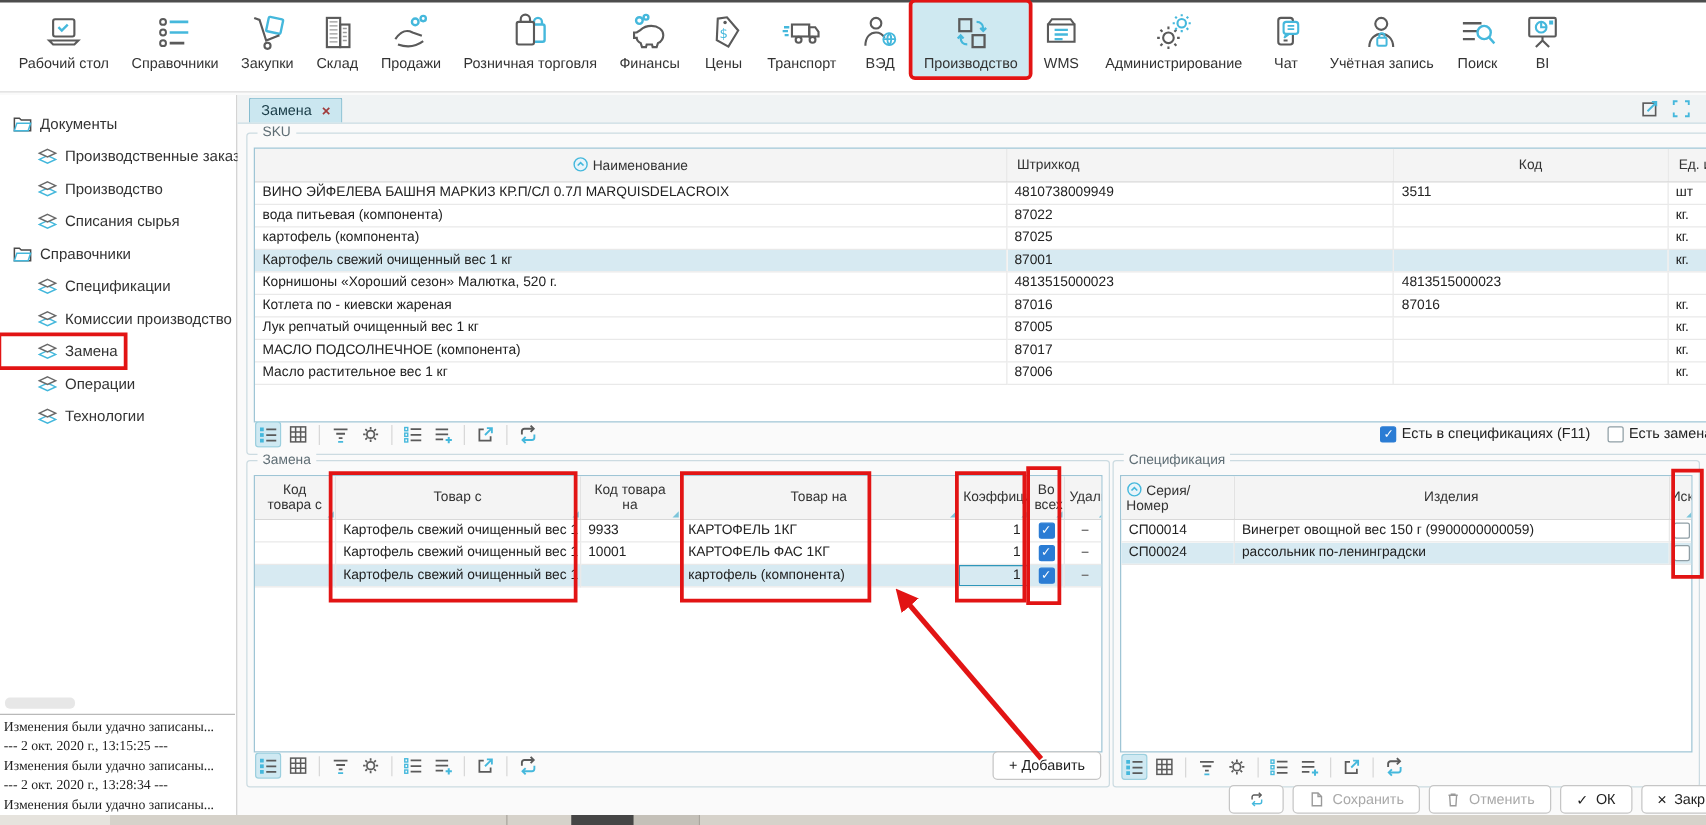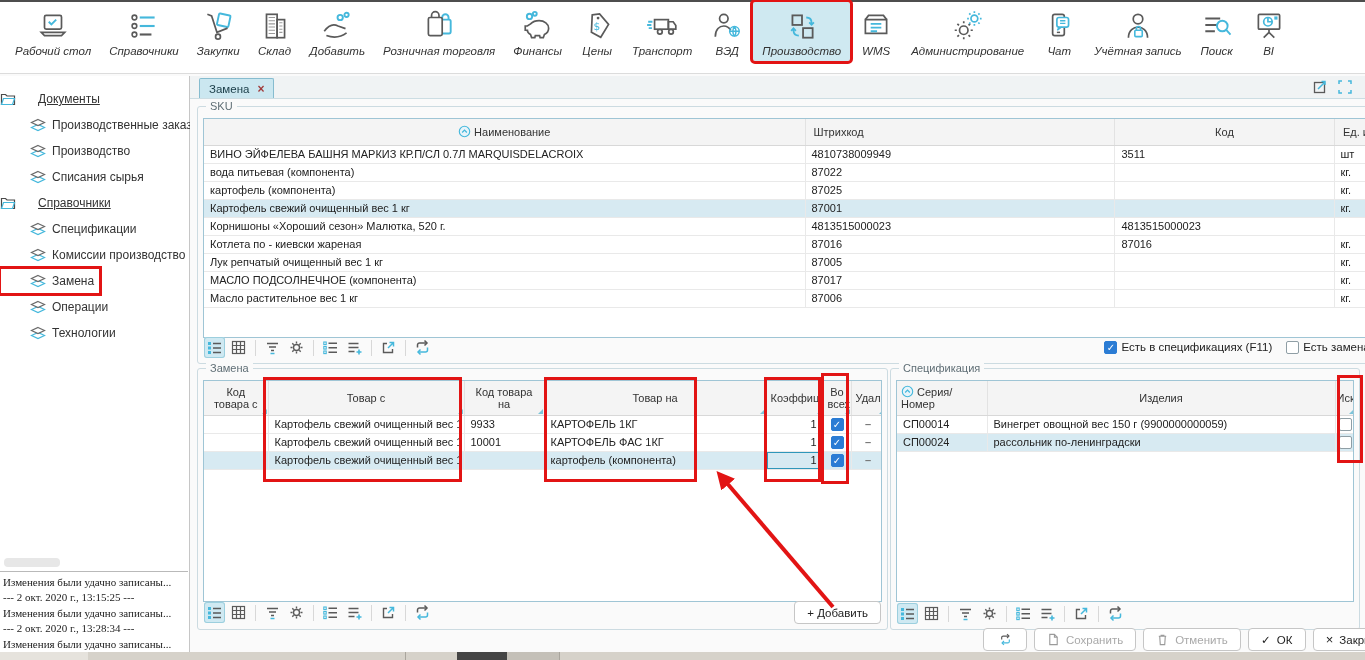--- a/index.html
+++ b/index.html
@@ -6,30 +6,30 @@
   .app{position:relative;width:1365px;height:660px;overflow:hidden;
        font-family:"Liberation Sans",sans-serif;background:#fafafa;color:#333;}
   
   .topbar{position:absolute;left:0;top:0;width:1365px;height:74px;background:#fff;
           border-top:2px solid #4d4d4d;border-bottom:1px solid #dcdcdc;
           display:flex;align-items:flex-start;padding-left:6px;box-sizing:border-box;}
   .tool-item{display:flex;flex-direction:column;align-items:center;justify-content:flex-start;
              padding:7px 9px 4px 9px;cursor:default;}
   .tool-item .icon{width:34px;height:34px;display:block;}
   .tool-item .icon svg{width:34px;height:34px;display:block;}
-  .tool-item .tlabel{font-size:11.5px;color:#333;margin-top:2px;white-space:nowrap;font-style:italic;}
+  .tool-item .tlabel{font-size:11.5px;color:#333;margin-top:2px;white-space:nowrap;}
   .tool-item.active{background:#cfe9f1;border-radius:2px;}
   .red-outline{outline:3px solid #e21414;outline-offset:0px;}
   
   .sidebar{position:absolute;left:0;top:76px;width:190px;bottom:8px;background:#fff;
            border-right:1px solid #c6c6c6;box-sizing:border-box;}
   .tree{padding-top:10px;}
   .tree-section,.tree-item{display:flex;align-items:center;height:26px;font-size:12px;color:#333;
            white-space:nowrap;cursor:default;}
-  .tree-section{gap:22px;text-decoration:underline;}
+  .tree-section{padding-left:10px;gap:6px;}
   .tree-item{padding-left:30px;gap:6px;}
   .tree-item.annotated{outline:3px solid #e21414;outline-offset:-1px;width:62px;padding-right:8px;}
   .tree .icon svg{width:16px;height:14px;display:block;}
   .side-thumb{position:absolute;left:4px;top:482px;width:56px;height:9px;background:#e7e7e7;border-radius:4px;}
   .side-log{position:absolute;left:0;right:1px;top:495px;bottom:0;border-top:1px solid #b9b9b9;
             padding:3px 0 0 3px;font-size:11px;line-height:15.4px;color:#222;overflow:hidden;background:#fff;}
   .side-log div{white-space:nowrap;font-family:Liberation Serif, serif;}
   
   .main{position:absolute;left:190px;top:76px;right:0;bottom:8px;background:#fafafa;}
   .tabbar{position:absolute;left:0;right:0;top:0;height:22px;background:#f0f3f4;border-bottom:1px solid #ccdde3;}
@@ -145,21 +145,21 @@
     <div class="tlabel">Склад</div>
   </div>
       <div class="tool-item">
     <span class="icon">
           <svg viewBox="0 0 32 32">
             <circle cx="19" cy="8" r="2.5" fill="none" stroke="#45b8dc" stroke-width="1.8"></circle>
             <circle cx="25" cy="5.5" r="2" fill="none" stroke="#45b8dc" stroke-width="1.8"></circle>
             <path d="M4 21c5-7 9-7 13-5l7 2.5M6 25c7 2.5 13 2 19-2.5" fill="none" stroke="#5a5a5a" stroke-width="1.6"></path>
           </svg>
         </span>
-    <div class="tlabel">Добавить</div>
+    <div class="tlabel">Продажи</div>
   </div>
       <div class="tool-item">
     <span class="icon">
           <svg viewBox="0 0 32 32">
             <g fill="none" stroke="#45b8dc" stroke-width="1.8">
               <rect x="16" y="10" width="11" height="13" rx="1.5"></rect>
               <path d="M19 10V8a3 3 0 0 1 6 0v2"></path>
             </g>
             <g fill="#fff" stroke="#5a5a5a" stroke-width="1.6">
               <rect x="6" y="8" width="13" height="17" rx="1.5"></rect>

